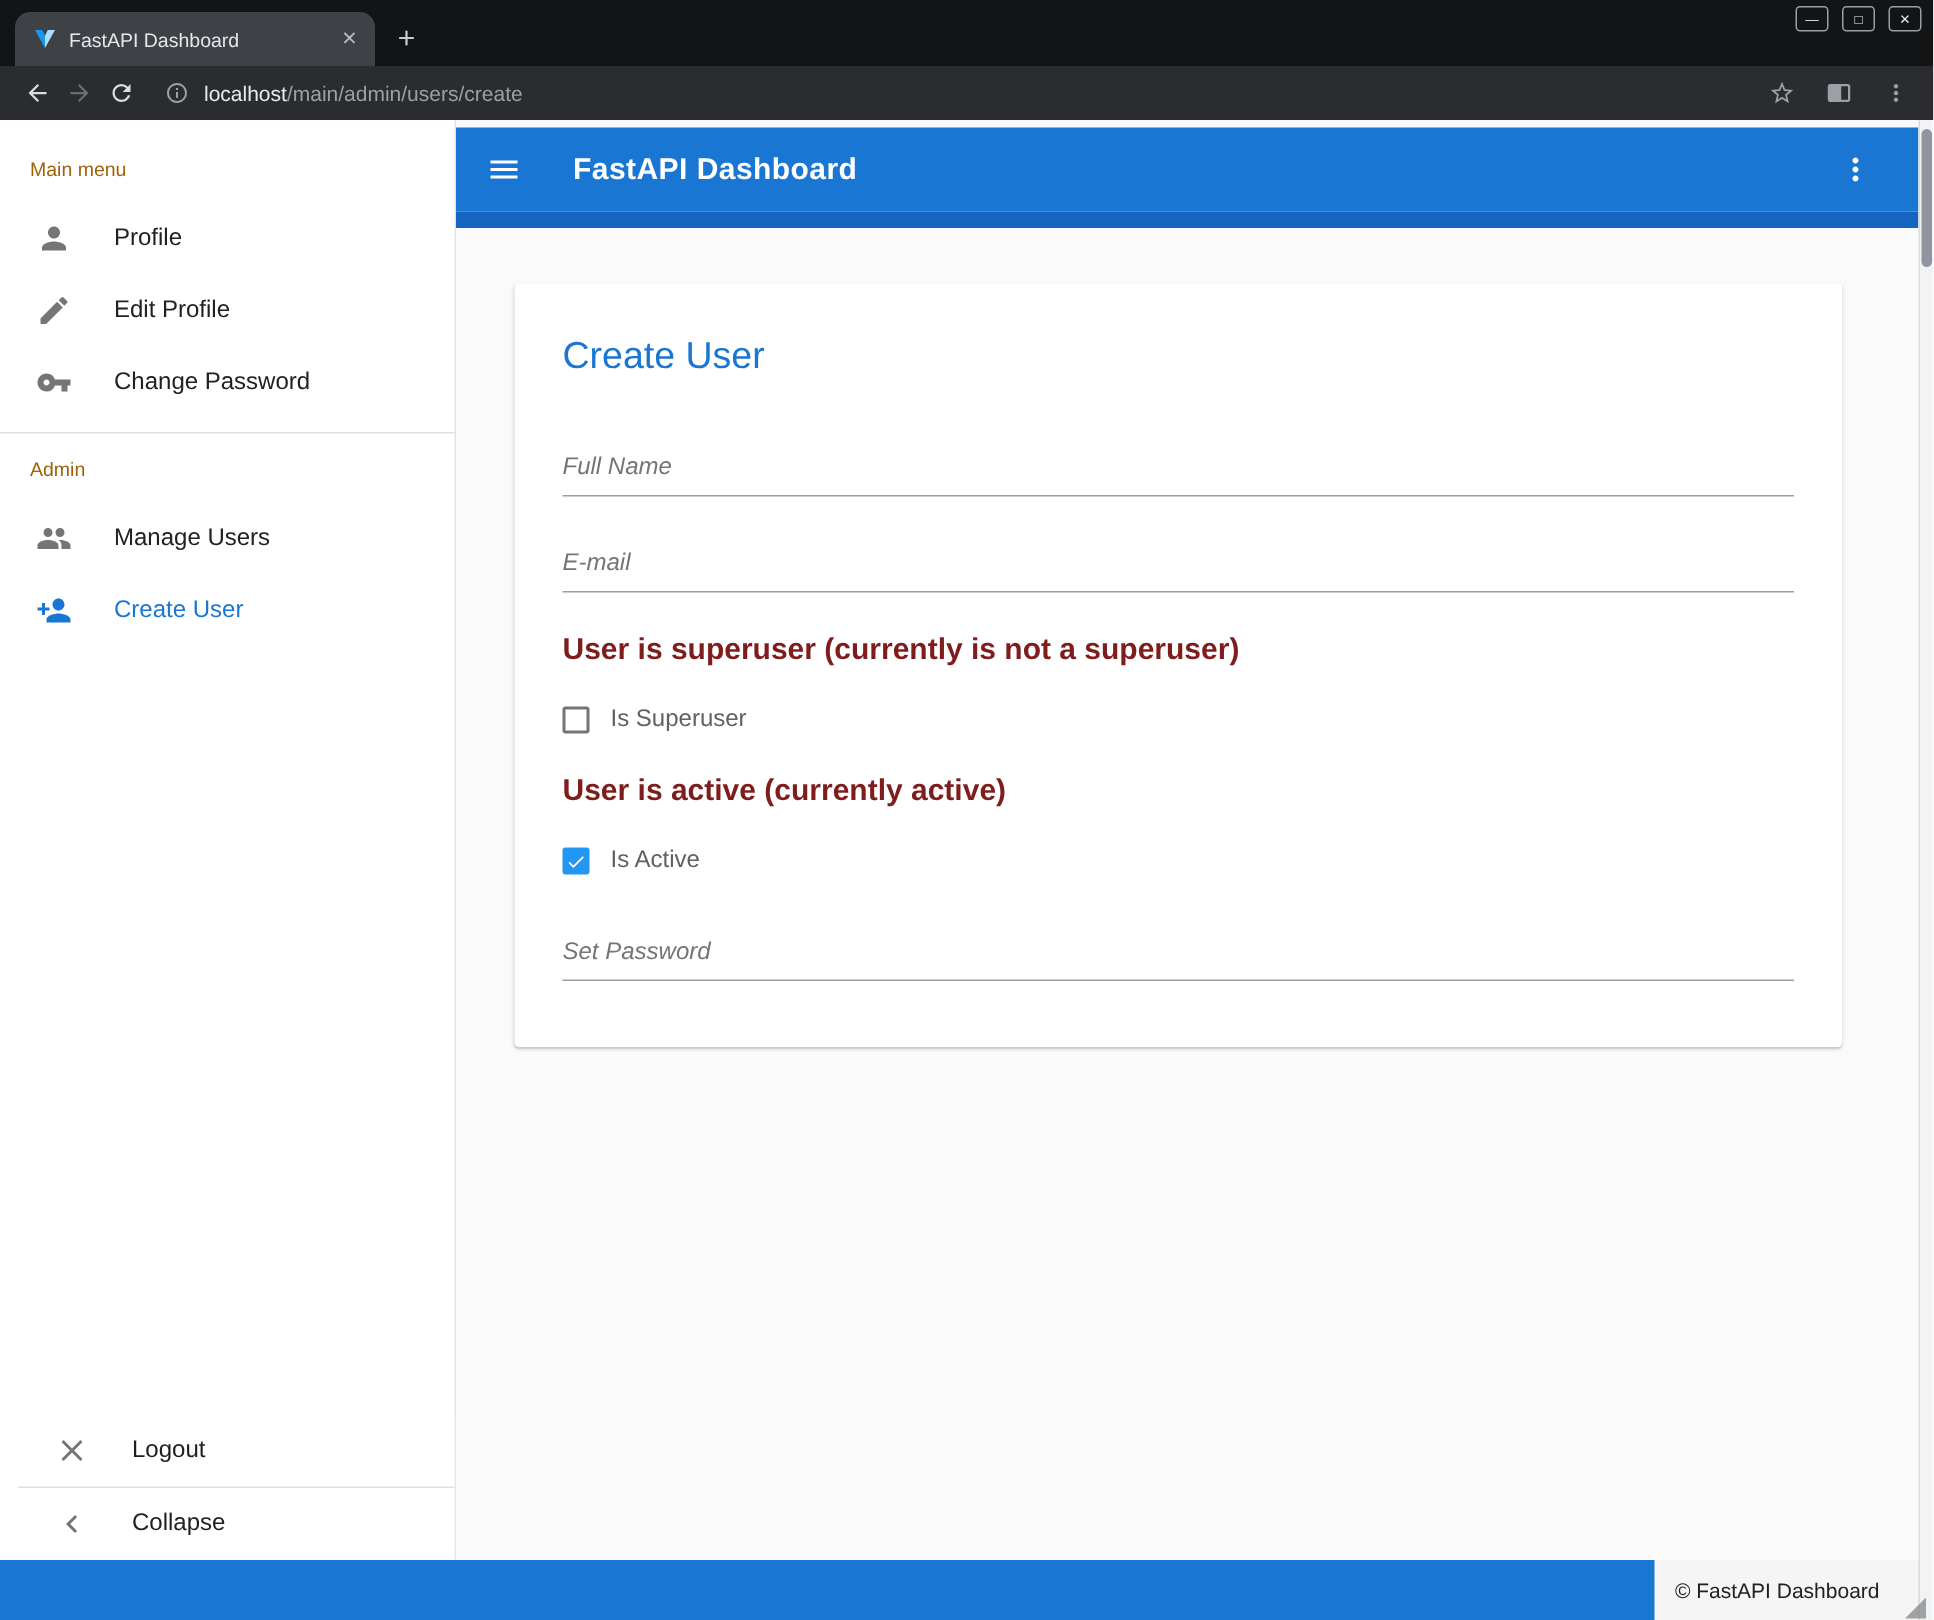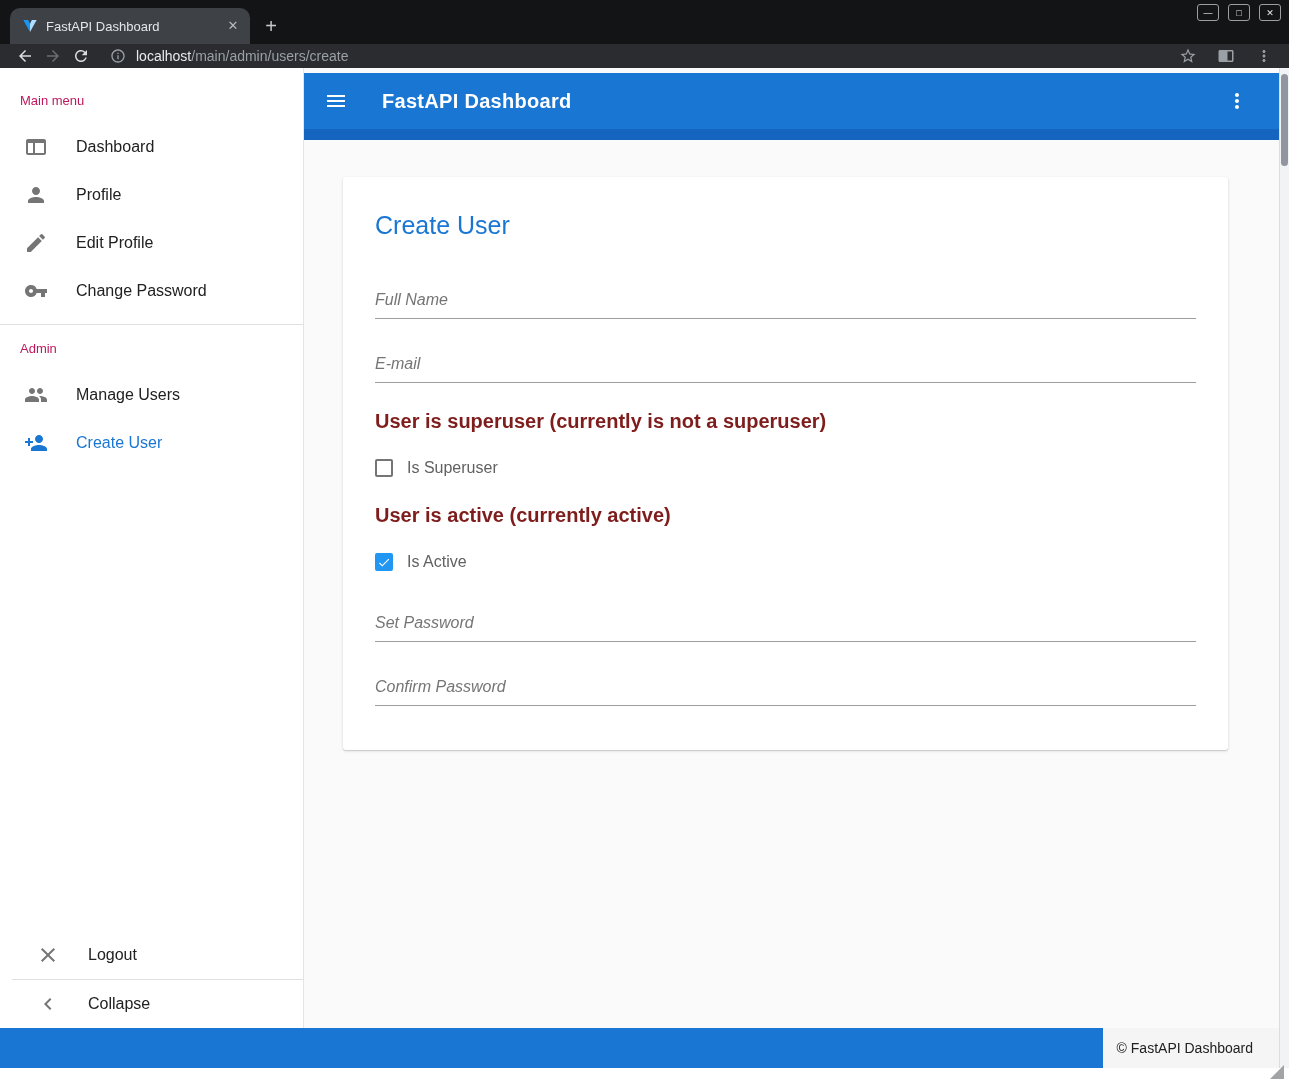--- a/index.html
+++ b/index.html
@@ -13,39 +13,39 @@
          display:flex; align-items:center; padding:0 8px 0 12px; gap:8px; cursor:pointer; }
   .favicon { width:16px; height:16px; flex:0 0 16px; }
   .tab-title { color:#e4e6e9; font-size:13px; flex:1; white-space:nowrap; overflow:hidden; }
   .tab-close { color:#b6b9bd; font-size:13px; width:18px; height:18px; line-height:18px; text-align:center; border-radius:50%; cursor:pointer; }
   .newtab-btn { color:#c8cbcf; font-size:20px; width:30px; height:30px; margin:0 0 3px 6px;
                 display:flex; align-items:center; justify-content:center; border-radius:50%; cursor:pointer; }
   .window-controls { position:absolute; top:4px; right:8px; display:flex; gap:9px; }
   .wc { width:22px; height:17px; border:1px solid #9b9ea2; border-radius:3px; color:#e8eaed;
         font-size:9px; display:flex; align-items:center; justify-content:center; cursor:pointer; }
 
-  .urlbar { height:24px; background:#2a2c2f; display:flex; align-items:center; padding:0 12px; gap:2px; }
+  .urlbar { height:36px; background:#2a2c2f; display:flex; align-items:center; padding:0 12px; gap:2px; }
   .nav-btn { width:26px; height:26px; display:flex; align-items:center; justify-content:center;
              color:#dadce0; border-radius:50%; cursor:pointer; }
   .nav-btn svg { width:18px; height:18px; fill:currentColor; display:block; }
   .nav-btn.disabled { color:#6a6e73; }
   .site-info { color:#9aa0a6; margin-left:14px; }
   .site-info svg { width:16px; height:16px; fill:currentColor; display:block; }
   .url-text { font-size:14px; margin-left:8px; color:#9aa0a6; white-space:nowrap; }
   .url-host { color:#e8eaed; }
   .spacer { flex:1; }
   .right-btn { color:#9aa0a6; margin-left:10px; }
 
   
   .page { display:flex; height:1000px; }
   .page-main { width:1279px; display:flex; flex-direction:column; }
   .content-row { height:960px; display:flex; }
 
   .sidebar { width:304px; background:#fff; border-right:1px solid #e4e4e4; position:relative; padding-top:25px; flex:0 0 304px; }
-  .caption { font-size:13px; color:#be185d; padding:0 20px; line-height:16px; margin-bottom:14px; }
+  .caption { font-size:13px; color:#a16207; padding:0 20px; line-height:16px; margin-bottom:14px; }
   .nav-item { height:48px; display:flex; align-items:center; padding-left:24px; cursor:pointer; }
   .icn { width:24px; height:24px; color:#757575; flex:0 0 24px; }
   .icn svg { width:24px; height:24px; fill:currentColor; display:block; }
   .nav-item .icn { margin-right:28px; }
   .nav-label { font-size:16px; color:#212121; }
   .nav-item.active .icn, .nav-item.active .nav-label { color:#1976d2; }
   .sidebar-divider { height:1px; background:#e0e0e0; margin-top:9px; margin-bottom:16px; }
   .sidebar-bottom { position:absolute; bottom:0; left:0; right:0; background:#fff;padding-left:12px; }
   .sidebar-bottom .sidebar-divider { margin:0; }
 
@@ -154,29 +154,20 @@
     </div>
   </div>
 
   <div class="page">
     <div class="page-main">
       <div class="content-row">
 
         <aside class="sidebar">
           <div class="caption">Main menu</div>
 
-          <div class="nav-item">
-            <span class="icn">
-              <svg viewBox="0 0 24 24">
-                  <path d="M4 4h16c1.1 0 2 .9 2 2v12c0 1.1-.9 2-2 2H4c-1.1 0-2-.9-2-2V6c0-1.1.9-2 2-2zm0 4v10h16V8H4z"></path>
-                  <path d="M9 8h2v10H9z"></path>
-                </svg>
-            </span>
-            <span class="nav-label">Dashboard</span>
-          </div>
 
           <div class="nav-item">
             <span class="icn">
               <svg viewBox="0 0 24 24">
                   <path d="M12 12c2.21 0 4-1.79 4-4s-1.79-4-4-4-4 1.79-4 4 1.79 4 4 4zm0 2c-2.67 0-8 1.34-8 4v2h16v-2c0-2.66-5.33-4-8-4z"></path>
                 </svg>
             </span>
             <span class="nav-label">Profile</span>
           </div>
 
@@ -287,23 +278,20 @@
                       <path d="M9 16.17 4.83 12l-1.42 1.41L9 19 21 7l-1.41-1.41L9 16.17z"></path>
                     </svg>
                 </div>
                 <span class="checkbox-label">Is Active</span>
               </div>
 
               <div class="text-field pw-field">
                 <input type="text" placeholder="Set Password" style="">
               </div>
 
-              <div class="text-field">
-                <input type="text" placeholder="Confirm Password" style="">
-              </div>
 
             </div>
           </div>
         </div>
       </div>
 
       <footer class="footer">
         <div class="footer-card">© FastAPI Dashboard</div>
       </footer>
     </div>

